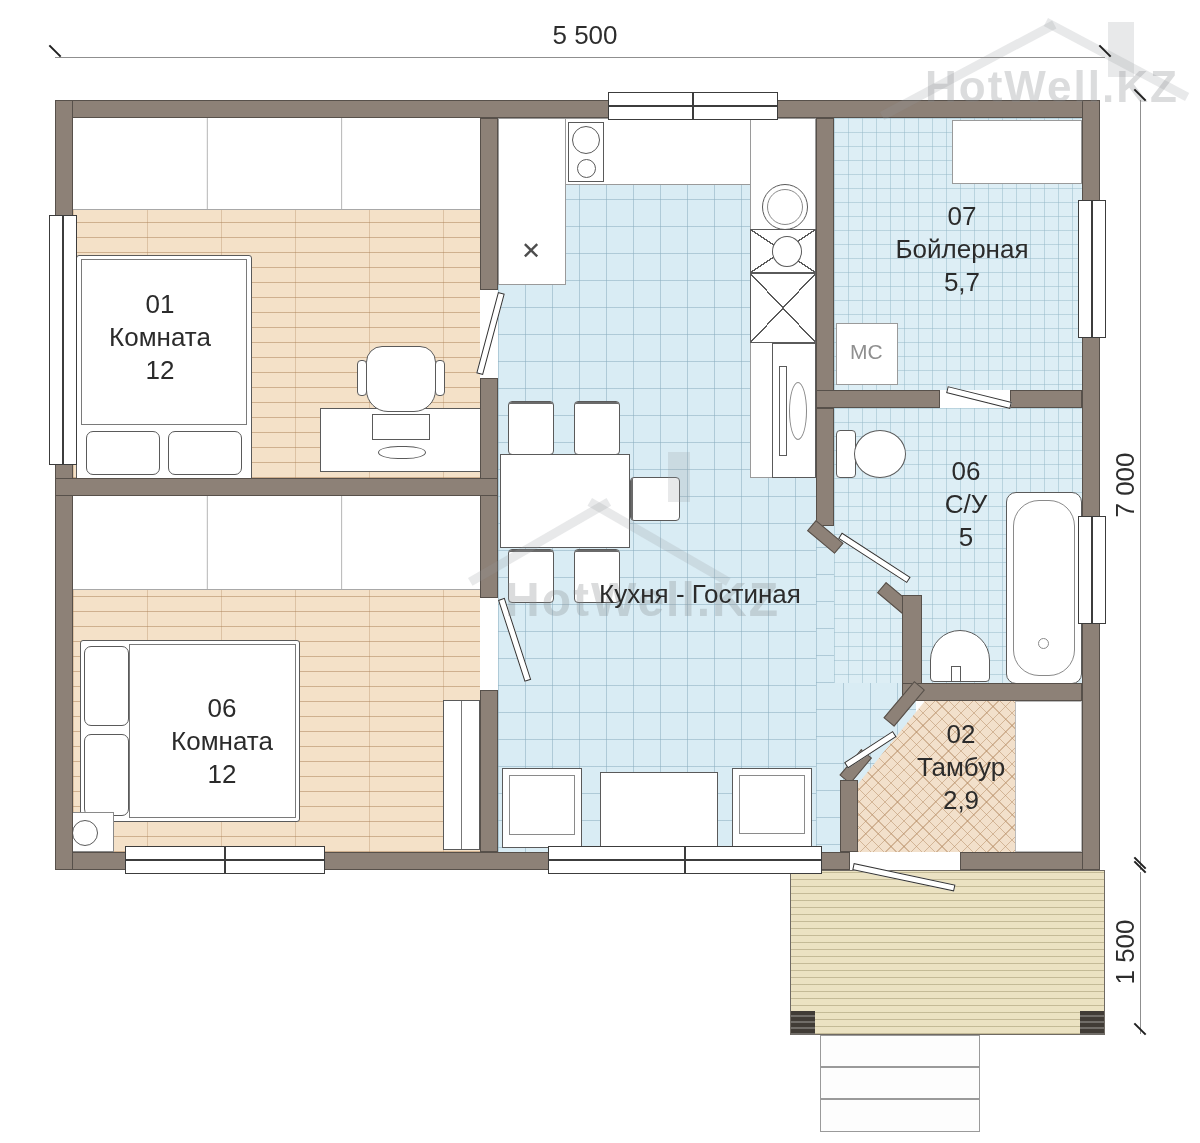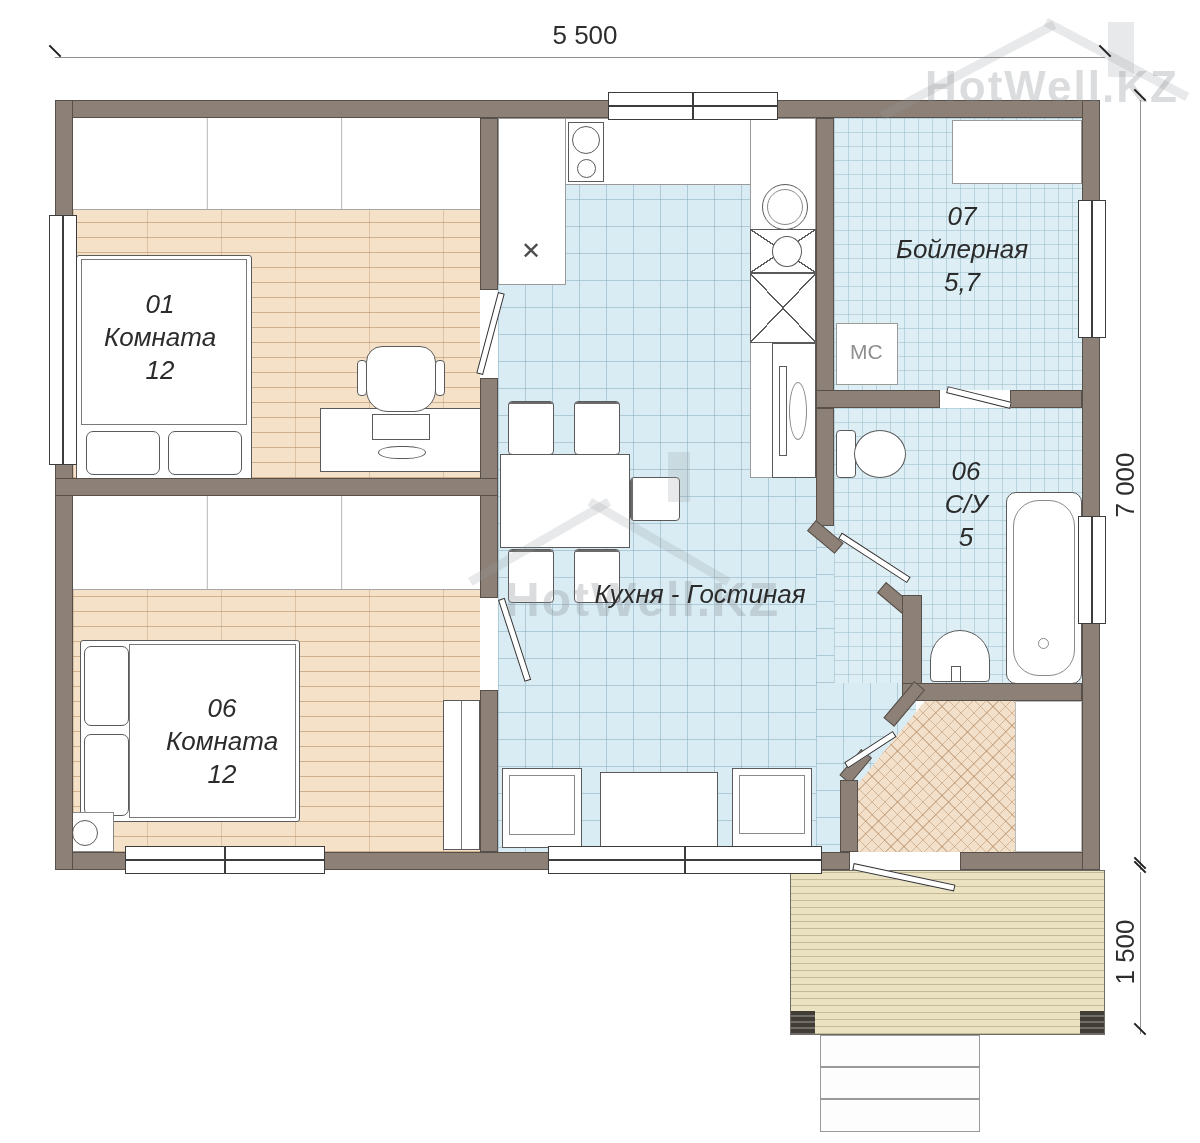--- a/index.html
+++ b/index.html
@@ -38,21 +38,21 @@
          box-shadow:inset 0 9px 0 -7px #6a6a6a;}
   
   .winv{position:absolute;background:#fff;border:1.5px solid #3c3c3c;box-sizing:border-box;
         background-image:linear-gradient(90deg, transparent calc(50% - 1px), #3c3c3c calc(50% - 1px), #3c3c3c calc(50% + 1px), transparent calc(50% + 1px));}
   .winh{position:absolute;background:#fff;border:1.5px solid #3c3c3c;box-sizing:border-box;
         background-image:linear-gradient(0deg, transparent calc(50% - 1px), #3c3c3c calc(50% - 1px), #3c3c3c calc(50% + 1px), transparent calc(50% + 1px)),
         linear-gradient(90deg, transparent calc(50% - 1px), #3c3c3c calc(50% - 1px), #3c3c3c calc(50% + 1px), transparent calc(50% + 1px));}
   .door{position:absolute;background:#fff;border:1px solid #333;box-sizing:border-box;}
   
   .lab{position:absolute;transform:translateX(-50%);text-align:center;color:#2b2b2b;
-       font-size:26px;line-height:33px;white-space:nowrap;font-style:italic;}
+       font-size:26px;line-height:33px;white-space:nowrap;}
   .mc{position:absolute;color:#8f8f8f;font-size:21px;text-align:center;}
   .cross{position:absolute;color:#4d4d4d;font-size:24px;}
   
   .dimline{position:absolute;background:#8f8f8f;}
   .tick{position:absolute;width:16px;height:2px;background:#1f1f1f;transform:rotate(45deg);}
   .dimtxt{position:absolute;color:#2d2d2d;font-size:26px;white-space:nowrap;}
   .dimv{transform:translate(-50%,-50%) rotate(-90deg);}
   .dimh{transform:translateX(-50%);}
   
   .wmtxt{position:absolute;font-weight:bold;color:rgba(135,140,143,.30);letter-spacing:2px;white-space:nowrap;}
@@ -208,20 +208,25 @@
   <div class="lab" style="left:962px;top:200px;">
     <div>07</div>
     <div>Бойлерная</div>
     <div>5,7</div>
   </div>
   <div class="lab" style="left:966px;top:455px;">
     <div>06</div>
     <div>С/У</div>
     <div>5</div>
   </div>
+  <div class="lab" style="left:961px;top:718px;">
+    <div>02</div>
+    <div>Тамбур</div>
+    <div>2,9</div>
+  </div>
 
   <div>
     <div class="dimline" style="left:55px;top:57px;width:1050px;height:1px;"></div>
     <div class="tick" style="left:47px;top:50px;"></div>
     <div class="tick" style="left:1097px;top:50px;"></div>
     <div class="dimtxt dimh" style="left:585px;top:20px;">5 500</div>
   </div>
   <div>
     <div class="dimline" style="left:1140px;top:100px;width:1px;height:770px;"></div>
     <div class="tick" style="left:1132px;top:94px;"></div>

